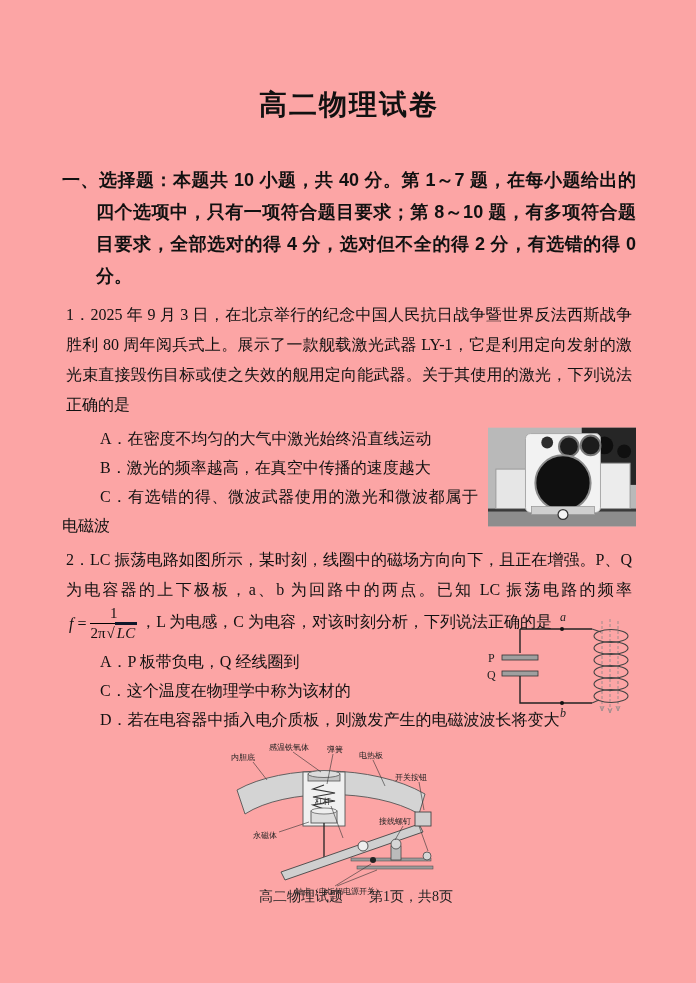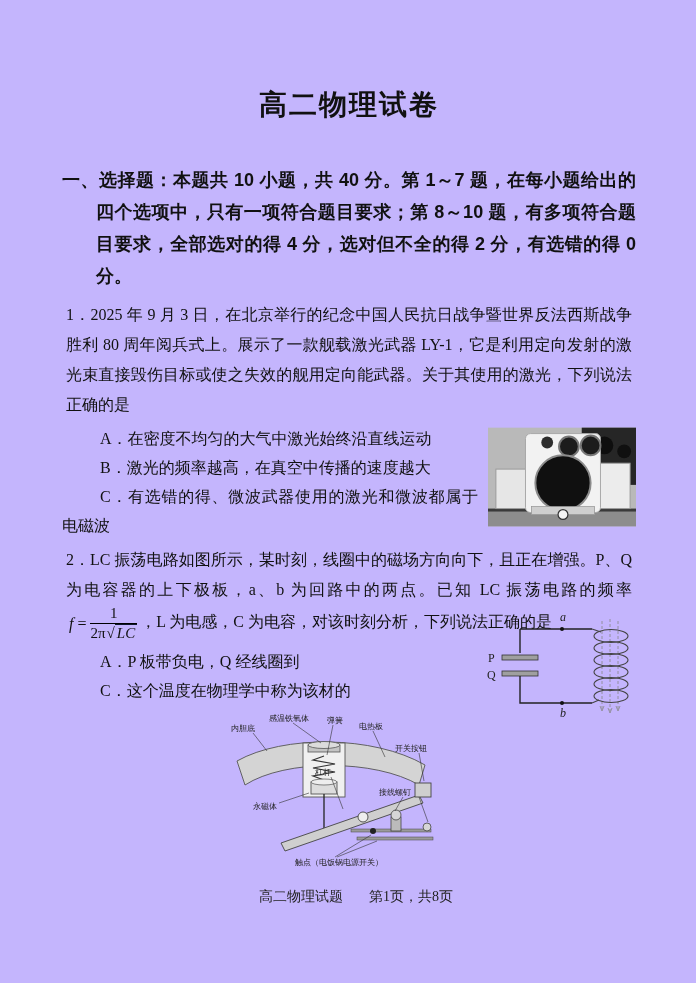--- a/index.html
+++ b/index.html
@@ -1,18 +1,18 @@
 <!DOCTYPE html>
 <html lang="zh"><head>
 <meta charset="utf-8">
 <style>
   html,body { margin:0; padding:0; background:#ffffff; }
   .page {
     position:relative; width:696px; height:983px; margin:0 auto;
-    background:#c4b5fd; overflow:hidden; box-sizing:border-box;
+    background:#fca5a5; overflow:hidden; box-sizing:border-box;
     padding:86px 60px 0 62px;
     color:#111;
     font-family:"Liberation Serif","DejaVu Serif",serif;
     font-size:16px;
   }
   .title {
     margin:0 0 40px 0; text-align:center;
     font-family:"Liberation Sans","DejaVu Sans",sans-serif;
     font-size:28px; font-weight:bold; letter-spacing:2px;
   }
@@ -40,21 +40,21 @@
   }
   .footer .gap { margin-left:26px; }
   
   .formula { display:inline-flex; align-items:center; vertical-align:middle; margin:0 3px; }
   .formula .lhs { font-style:italic; margin-right:4px; }
   .formula .eq { margin-right:4px; }
   .frac { display:inline-flex; flex-direction:column; text-align:center; line-height:1.15; font-size:15px; }
   .frac .num { border-bottom:1.2px solid #000; padding:0 16px 1px 16px; }
   .frac .den { padding-top:1px; white-space:nowrap; }
   .rad-sign { margin-left:1px; }
-  .radicand { border-top:1px solid #0f172a; padding:0 2px; font-style:italic; }
+  .radicand { border-top:3px solid #0f172a; padding:0 2px; font-style:italic; }
   .emph {
     -webkit-text-emphasis:filled dot; -webkit-text-emphasis-position:under;
     text-emphasis:filled dot; text-emphasis-position:under left;
   }
   svg text { font-family:"Liberation Serif","DejaVu Serif",serif; fill:#222; }
 </style>
 </head>
 <body>
 
 <div class="page">
@@ -123,20 +123,21 @@
       <ellipse cx="131" cy="39" rx="17" ry="6.5" fill="none" stroke="#444" stroke-width="1.1"></ellipse>
       <ellipse cx="131" cy="51" rx="17" ry="6.5" fill="none" stroke="#444" stroke-width="1.1"></ellipse>
       <ellipse cx="131" cy="63" rx="17" ry="6.5" fill="none" stroke="#444" stroke-width="1.1"></ellipse>
       <ellipse cx="131" cy="75" rx="17" ry="6.5" fill="none" stroke="#444" stroke-width="1.1"></ellipse>
       <ellipse cx="131" cy="87" rx="17" ry="6.5" fill="none" stroke="#444" stroke-width="1.1"></ellipse>
     </svg>
 
     <div class="q2-options">
       <div class="opt">A．P 板带负电，Q 经线圈到</div>
       <div class="opt">C．这个温度在物理学中称为该材的</div>
+      <div class="opt">D．若在电容器中插入电介质板，则激发产生的电磁波波长将变大</div>
     </div>
   </div>
 
   <div class="q3">
 
     <svg class="cooker" width="252" height="160" viewBox="0 0 252 160" aria-hidden="true">
       <path d="M14,52 C60,26 150,26 202,56 L196,76 C152,50 62,50 22,76 Z" fill="#d4d4d4" stroke="#555" stroke-width="0.9"></path>
       <rect x="80" y="34" width="42" height="54" fill="#f0f0f0" stroke="#555" stroke-width="0.9"></rect>
       <rect x="85" y="36" width="32" height="7" fill="#c4c4c4" stroke="#555" stroke-width="0.8"></rect>
       <ellipse cx="101" cy="36" rx="16" ry="3.5" fill="#dcdcdc" stroke="#555" stroke-width="0.8"></ellipse>

